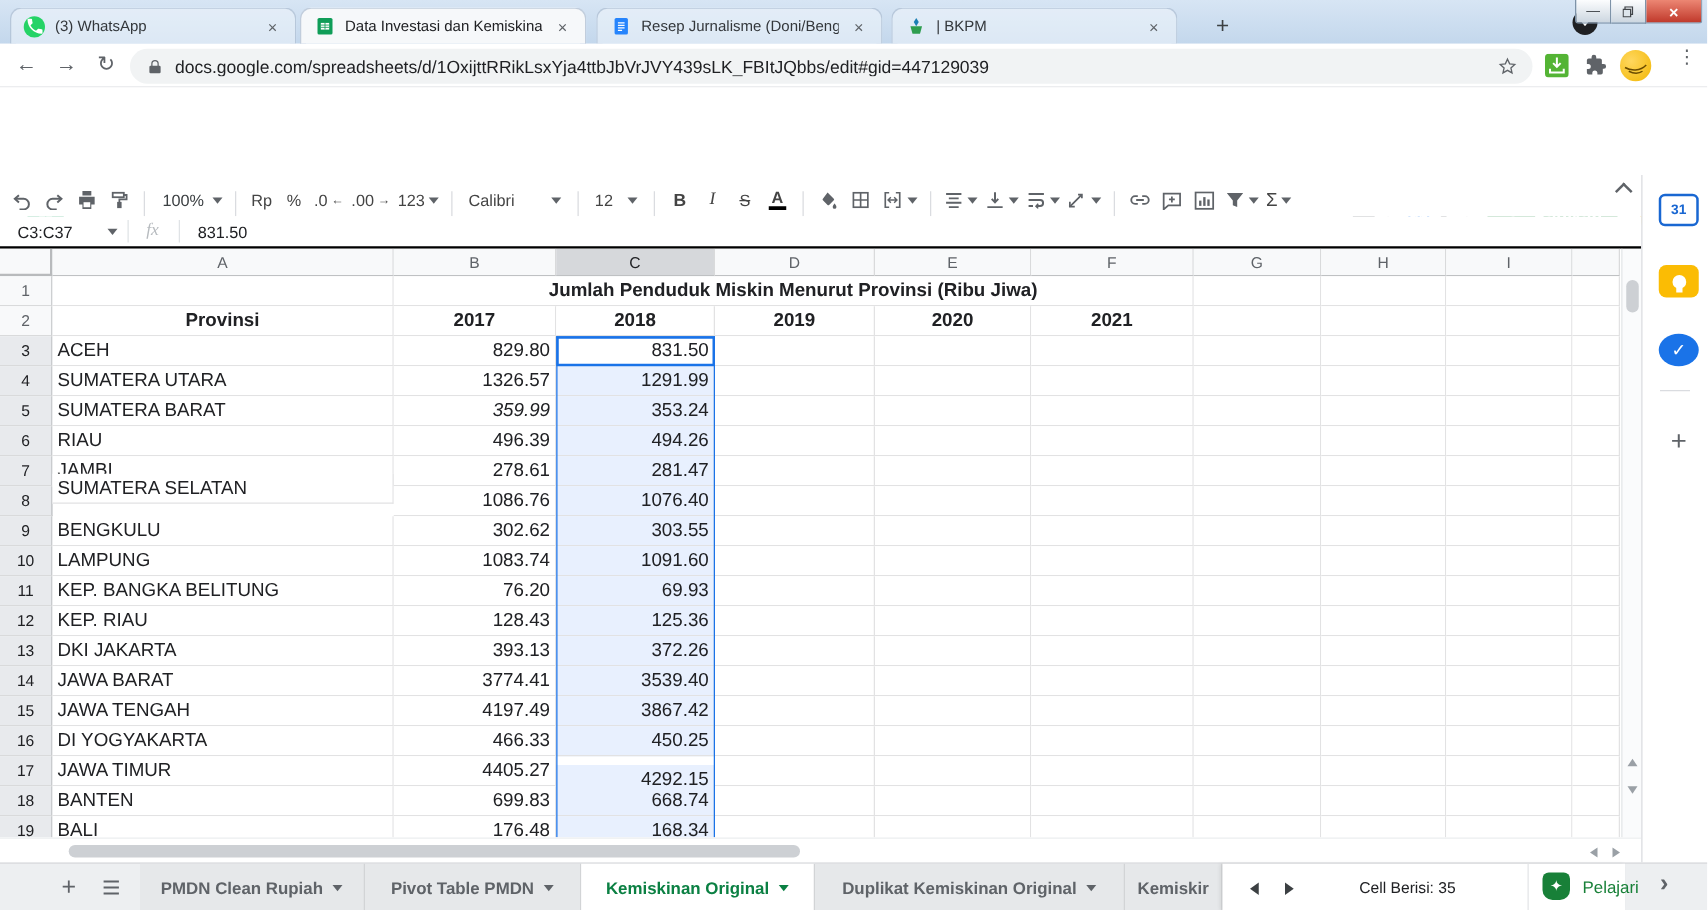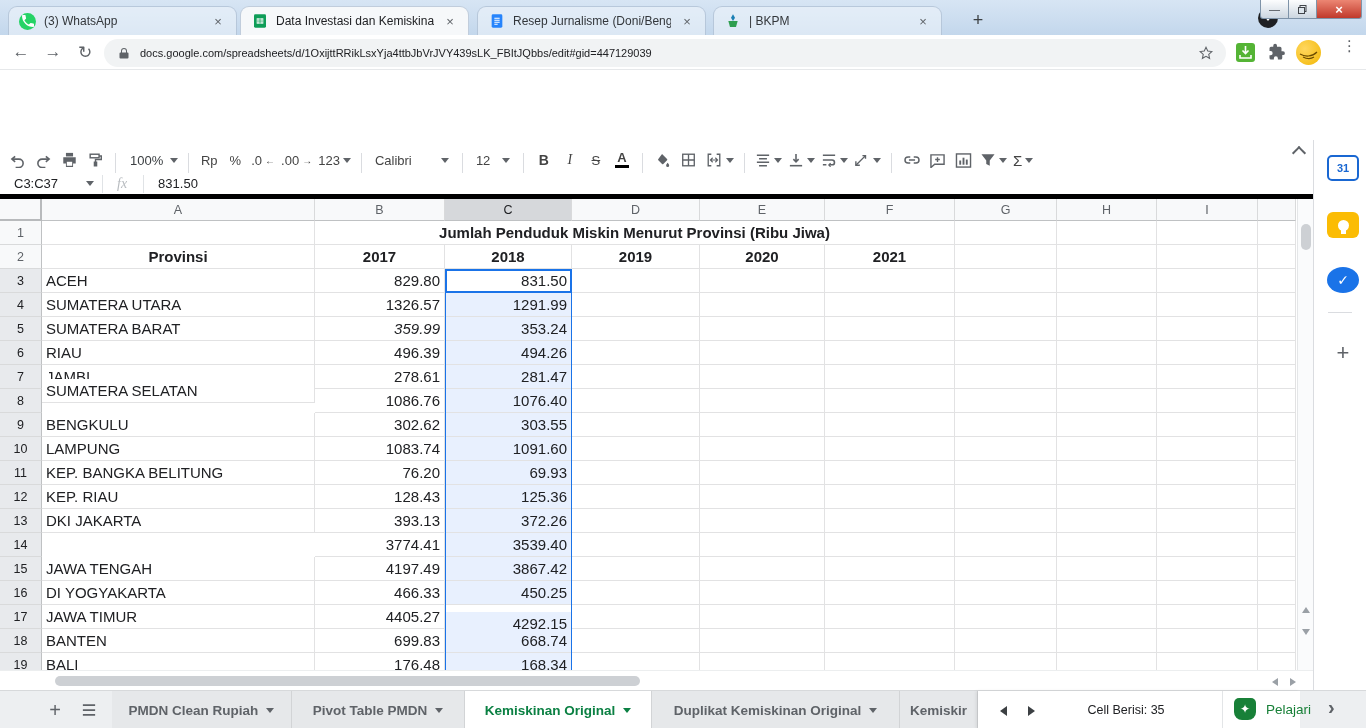--- a/index.html
+++ b/index.html
@@ -23,21 +23,21 @@
   .wc{height:19px;display:flex;align-items:center;justify-content:center;border:1px solid #7e93a8;border-top:none;
       background:linear-gradient(#fcfdfe,#ccd6e0);color:#41454a;font-size:11px}
   .wc.min{width:29px;border-radius:0 0 0 3px}
   .wc.max{width:28px;border-left:none}
   .wc.close{width:45px;border-left:none;border-radius:0 0 3px 0;background:linear-gradient(#ec8673,#c0392b);color:#fff;font-size:13px;font-weight:bold}
 
   
   .urlrow{position:absolute;left:0;top:35px;width:1366px;height:35px;background:#fff;border-bottom:1px solid #e6e8ea}
   .navg{position:absolute;top:7px;font-size:17px;color:#5f6368;width:22px;text-align:center}
   .omnibox{position:absolute;left:104px;top:4px;width:1122px;height:28px;border-radius:14px;background:#f1f3f4;display:flex;align-items:center}
-  .omnibox .url{font-size:11px;color:#202124;margin-left:10px;white-space:nowrap;overflow:hidden;flex:1}
+  .omnibox .url{font-size:14px;color:#202124;margin-left:10px;white-space:nowrap;overflow:hidden;flex:1}
   .lock{margin-left:14px;flex:0 0 auto;display:flex}
   .obstar{margin-right:12px;flex:0 0 auto;display:flex}
   .extico{position:absolute;top:8px;display:flex}
   .avatar{border-radius:50%;background:radial-gradient(circle at 35% 35%,#ffd75e,#f2b705);position:relative;overflow:hidden}
   .avatar svg{position:absolute;left:0;top:0}
   .dots3{position:absolute;left:1342px;top:7px;font-size:15px;color:#5f6368;letter-spacing:0;line-height:7px;width:14px;text-align:center}
 
   
   .appheader{position:absolute;left:0;top:70px;width:1366px;height:70px;background:#fff}
   .slogo{position:absolute;left:22px;top:85px;width:29px;height:38px;background:#23a566;border-radius:3px;display:flex;align-items:center;justify-content:center}
@@ -62,21 +62,21 @@
   .fontbox{width:86px;justify-content:space-between;padding:0 6px}
   .sizebox{width:46px;justify-content:space-between;padding:0 6px}
   .bld{font-weight:bold;font-size:14px}
   .itl{font-style:italic;font-family:"Liberation Serif",serif;font-size:14px}
   .strk{text-decoration:line-through;font-size:13px}
   .tclr{display:flex;flex-direction:column;align-items:center;line-height:12px;font-size:13px;font-weight:bold}
   .tclr .bar{width:14px;height:3px;background:#000;margin-top:1px}
   .collapse{position:absolute;right:62px;top:148px;width:10px;height:10px;border-right:2px solid #5f6368;border-bottom:2px solid #5f6368;transform:rotate(-135deg)}
 
   
-  .fbar{position:absolute;left:0;top:173px;width:1313px;height:26px;background:#fff;border-bottom:5px solid #000000;display:flex;align-items:center}
+  .fbar{position:absolute;left:0;top:173px;width:1313px;height:26px;background:#fff;border-bottom:2px solid #000000;display:flex;align-items:center}
   .namebox{width:86px;padding-left:14px;font-size:13px;color:#202124}
   .fbar .dd{margin-right:8px}
   .fx{font-style:italic;font-family:"Liberation Serif",serif;color:#b7bbbf;font-size:14px;margin:0 16px 0 14px}
   .fval{font-size:13px;color:#202124;margin-left:14px}
   .vline{width:1px;height:18px;background:#e0e3e6}
 
   
   .gridarea{position:absolute;left:0;top:199px;width:1297px;height:471px;overflow:hidden;background:#fff}
   .cell{position:absolute;background:#fff;border-right:1px solid #e2e2e3;border-bottom:1px solid #e2e2e3;
         font-size:15px;color:#202124;display:flex;align-items:center;padding:0 4px;overflow:hidden;white-space:nowrap}
@@ -601,20 +601,21 @@
       <div class="cell" style="left: 42px; top: 310px; width: 273px; height: 24px;">DKI JAKARTA</div>
       <div class="cell num" style="left: 315px; top: 310px; width: 130px; height: 24px;">393.13</div>
       <div class="cell num seltint" style="left: 445px; top: 310px; width: 127px; height: 24px;">372.26</div>
       <div class="cell" style="left: 572px; top: 310px; width: 128px; height: 24px;"></div>
       <div class="cell" style="left: 700px; top: 310px; width: 125px; height: 24px;"></div>
       <div class="cell" style="left: 825px; top: 310px; width: 130px; height: 24px;"></div>
       <div class="cell" style="left: 955px; top: 310px; width: 102px; height: 24px;"></div>
       <div class="cell" style="left: 1057px; top: 310px; width: 100px; height: 24px;"></div>
       <div class="cell" style="left: 1157px; top: 310px; width: 101px; height: 24px;"></div>
       <div class="cell" style="left: 1258px; top: 310px; width: 38px; height: 24px;"></div>
+      <div class="cell" style="left: 42px; top: 334px; width: 273px; height: 24px;">JAWA BARAT</div>
       <div class="cell num" style="left: 315px; top: 334px; width: 130px; height: 24px;">3774.41</div>
       <div class="cell num seltint" style="left: 445px; top: 334px; width: 127px; height: 24px;">3539.40</div>
       <div class="cell" style="left: 572px; top: 334px; width: 128px; height: 24px;"></div>
       <div class="cell" style="left: 700px; top: 334px; width: 125px; height: 24px;"></div>
       <div class="cell" style="left: 825px; top: 334px; width: 130px; height: 24px;"></div>
       <div class="cell" style="left: 955px; top: 334px; width: 102px; height: 24px;"></div>
       <div class="cell" style="left: 1057px; top: 334px; width: 100px; height: 24px;"></div>
       <div class="cell" style="left: 1157px; top: 334px; width: 101px; height: 24px;"></div>
       <div class="cell" style="left: 1258px; top: 334px; width: 38px; height: 24px;"></div>
       <div class="cell" style="left: 42px; top: 358px; width: 273px; height: 24px;">JAWA TENGAH</div>

